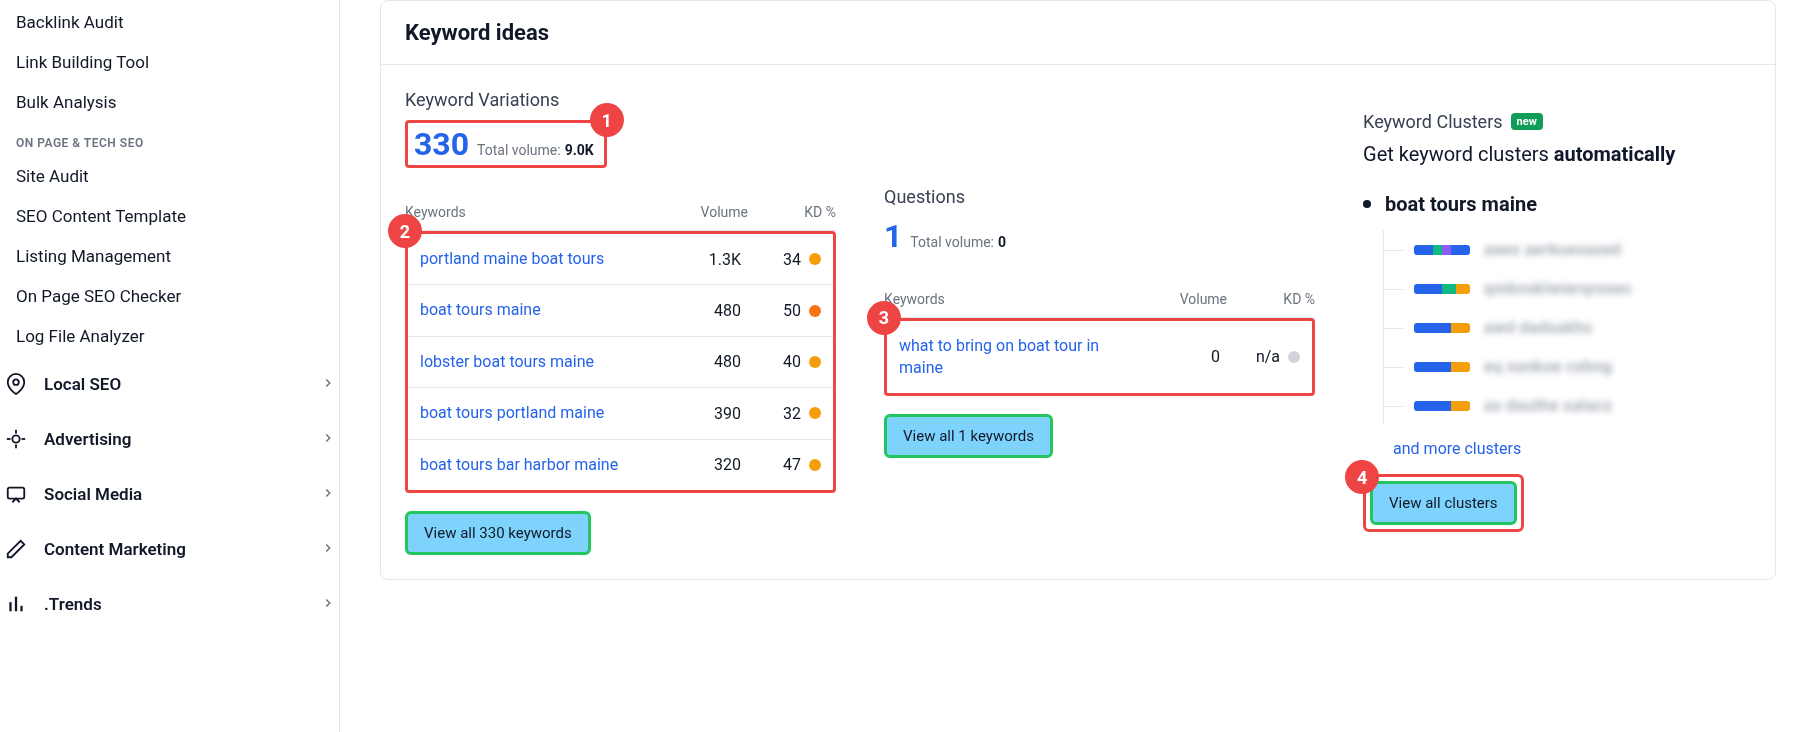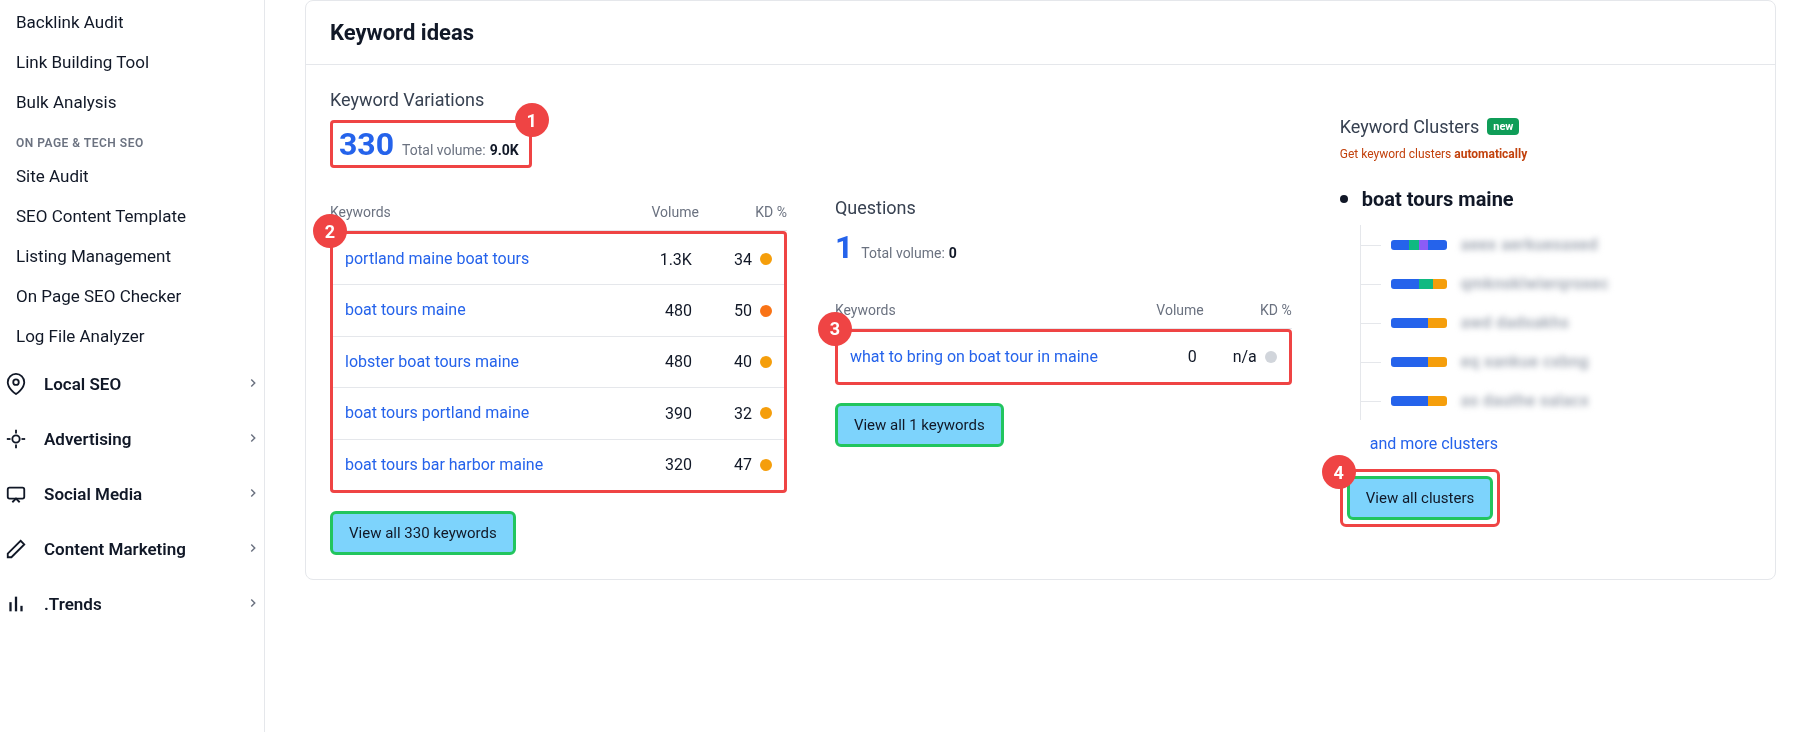--- a/index.html
+++ b/index.html
@@ -6,21 +6,21 @@
 body {
   font-family: -apple-system, BlinkMacSystemFont, 'Segoe UI', Roboto, Helvetica, Arial, sans-serif;
   background: #fff;
   color: #111827;
   font-size: 16px;
   display: flex;
   width: 1800px;
   height: 732px;
 }
 .sidebar {
-  width: 265px;
+  width: 340px;
   border-right: 1px solid #e5e7eb;
   padding-top: 2px;
 }
 .sidebar-link {
   padding: 10px 16px;
   font-size: 17px;
   color: #111827;
   cursor: pointer;
 }
 .sidebar-group {
@@ -138,22 +138,22 @@
   padding: 10px 16px;
   border: 3px solid #22c55e;
   border-radius: 6px;
   background: #7dd3fc;
   font-size: 15px;
   cursor: pointer;
 }
 .btn-wrap { position: relative; display: inline-block; }
 .outline-btn { border: 3px solid #ef4444; border-radius: 6px; padding: 4px; display: inline-block; }
 .cluster-lead {
-  font-size: 12px;
-  color: #c2410c;
+  font-size: 20px;
+  color: #0f172a;
   margin-top: 10px;
 }
 .cluster-lead b { font-weight: 700; }
 .cluster-head {
   display: flex; align-items: center; gap: 14px;
   margin-top: 26px;
   font-size: 20px;
   font-weight: 700;
 }
 .bullet { width: 8px; height: 8px; background: #111827; border-radius: 50%; }

